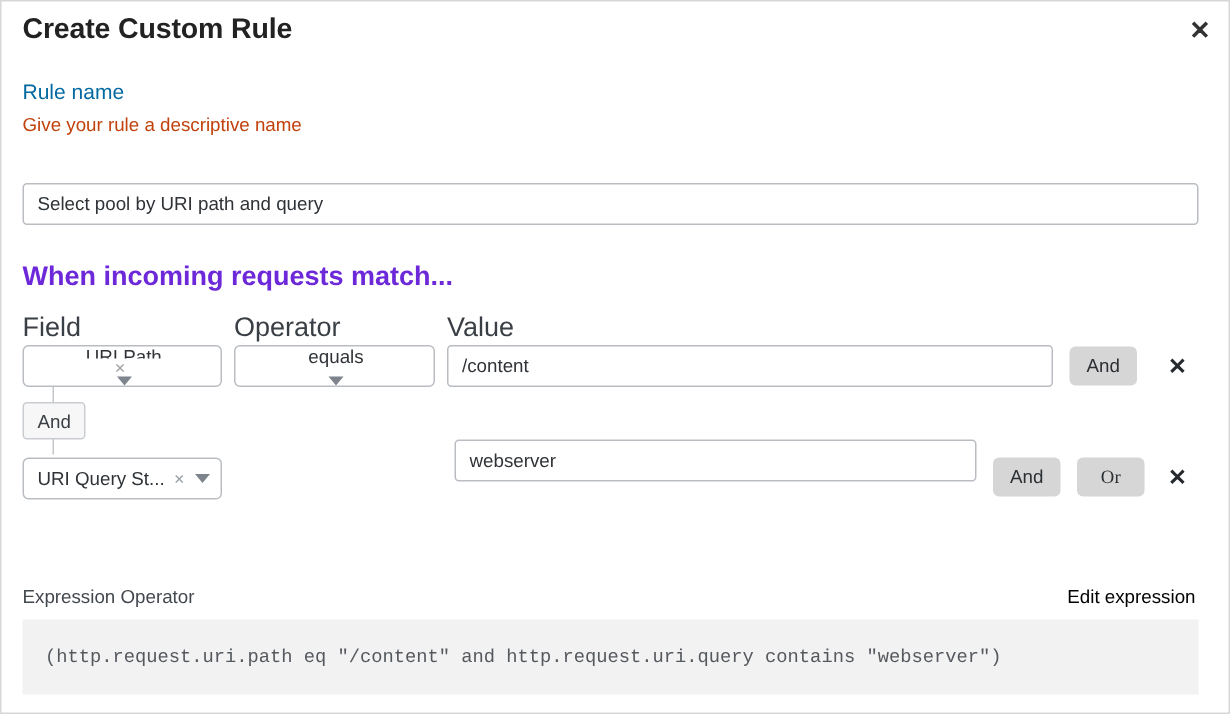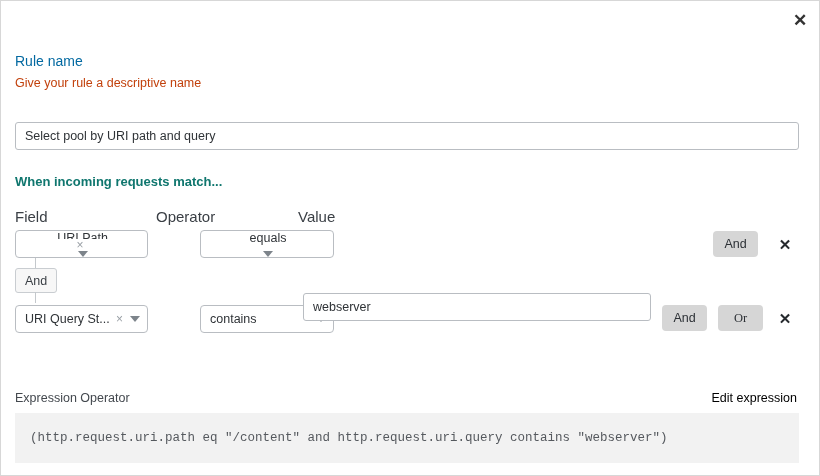--- a/index.html
+++ b/index.html
@@ -79,29 +79,29 @@
     left: 14px;
     top: 101px;
     width: 784px;
     margin-top: 20px;
   }
 
   .section-head {
     position: absolute;
     left: 14px;
     top: 173px;
-    font-size: 13px;
-    font-weight: bold;
-    color: #0f766e;
+    font-size: 18px;
+    font-weight: bold;
+    color: #6d28d9;
   }
 
   .col-head {
     position: absolute;
     top: 207px;
-    font-size: 15px;
+    font-size: 18px;
     color: #3a3f45;
   }
   .col-field { left: 14px; }
   .col-operator { left: 155px; }
   .col-value { left: 297px; }
 
   .select-box {
     position: absolute;
     box-sizing: border-box;
     height: 28px;
@@ -130,21 +130,21 @@
   .caret {
     width: 0;
     height: 0;
     border-left: 5px solid transparent;
     border-right: 5px solid transparent;
     border-top: 6px solid #7d848b;
     flex: 0 0 auto;
   }
 
   .field-select { left: 14px; width: 133px; }
-  .op-select    { left: 155px; width: 134px; margin-left: 44px; }
+  .op-select    { left: 155px; width: 134px; }
 
   .logic-btn {
     position: absolute;
     box-sizing: border-box;
     height: 26px;
     min-width: 45px;
     background: #d6d6d6;
     border: none;
     border-radius: 4px;
     font-family: "Liberation Sans", sans-serif;
@@ -240,20 +240,21 @@
     font-size: 12.5px;
     color: #55595e;
     white-space: pre;
   }
 </style>
 </head>
 <body>
 
 <div class="dialog">
 
+  <div class="title">Create Custom Rule</div>
   <button class="close-btn">✕</button>
 
   <div class="label-strong rule-name-label">Rule name</div>
   <div class="label-muted rule-name-hint">Give your rule a descriptive name</div>
   <input class="text-input rule-name-input" type="text" value="Select pool by URI path and query" style="">
 
   <div class="section-head">When incoming requests match...</div>
 
   <div class="col-head col-field">Field</div>
   <div class="col-head col-operator">Operator</div>
@@ -261,36 +262,33 @@
 
   <div class="select-box field-select r1">
     <span class="select-label">URI Path</span>
     <span class="select-clear">×</span>
     <span class="caret"></span>
   </div>
   <div class="select-box op-select r1">
     <span class="select-label">equals</span>
     <span class="caret"></span>
   </div>
+  <input class="text-input r1-value" type="text" value="/content" style="">
   <button class="logic-btn r1-and">And</button>
   <button class="row-delete r1-del">✕</button>
 
   <div class="conn-line conn-line-top"></div>
   <div class="conn-and">And</div>
   <div class="conn-line conn-line-bot"></div>
 
   <div class="select-box field-select r2">
     <span class="select-label">URI Query St...</span>
     <span class="select-clear">×</span>
     <span class="caret"></span>
   </div>
-  <div class="select-box op-select r2">
-    <span class="select-label">contains</span>
-    <span class="caret"></span>
-  </div>
   <input class="text-input r2-value" type="text" value="webserver" style="">
   <button class="logic-btn r2-and">And</button>
   <button class="logic-btn r2-or">Or</button>
   <button class="row-delete r2-del">✕</button>
 
   <div class="expr-label">Expression Operator</div>
   <a class="expr-edit">Edit expression</a>
   <div class="expr-box">
     <span class="expr-text">(http.request.uri.path eq "/content" and http.request.uri.query contains "webserver")</span>
   </div>

